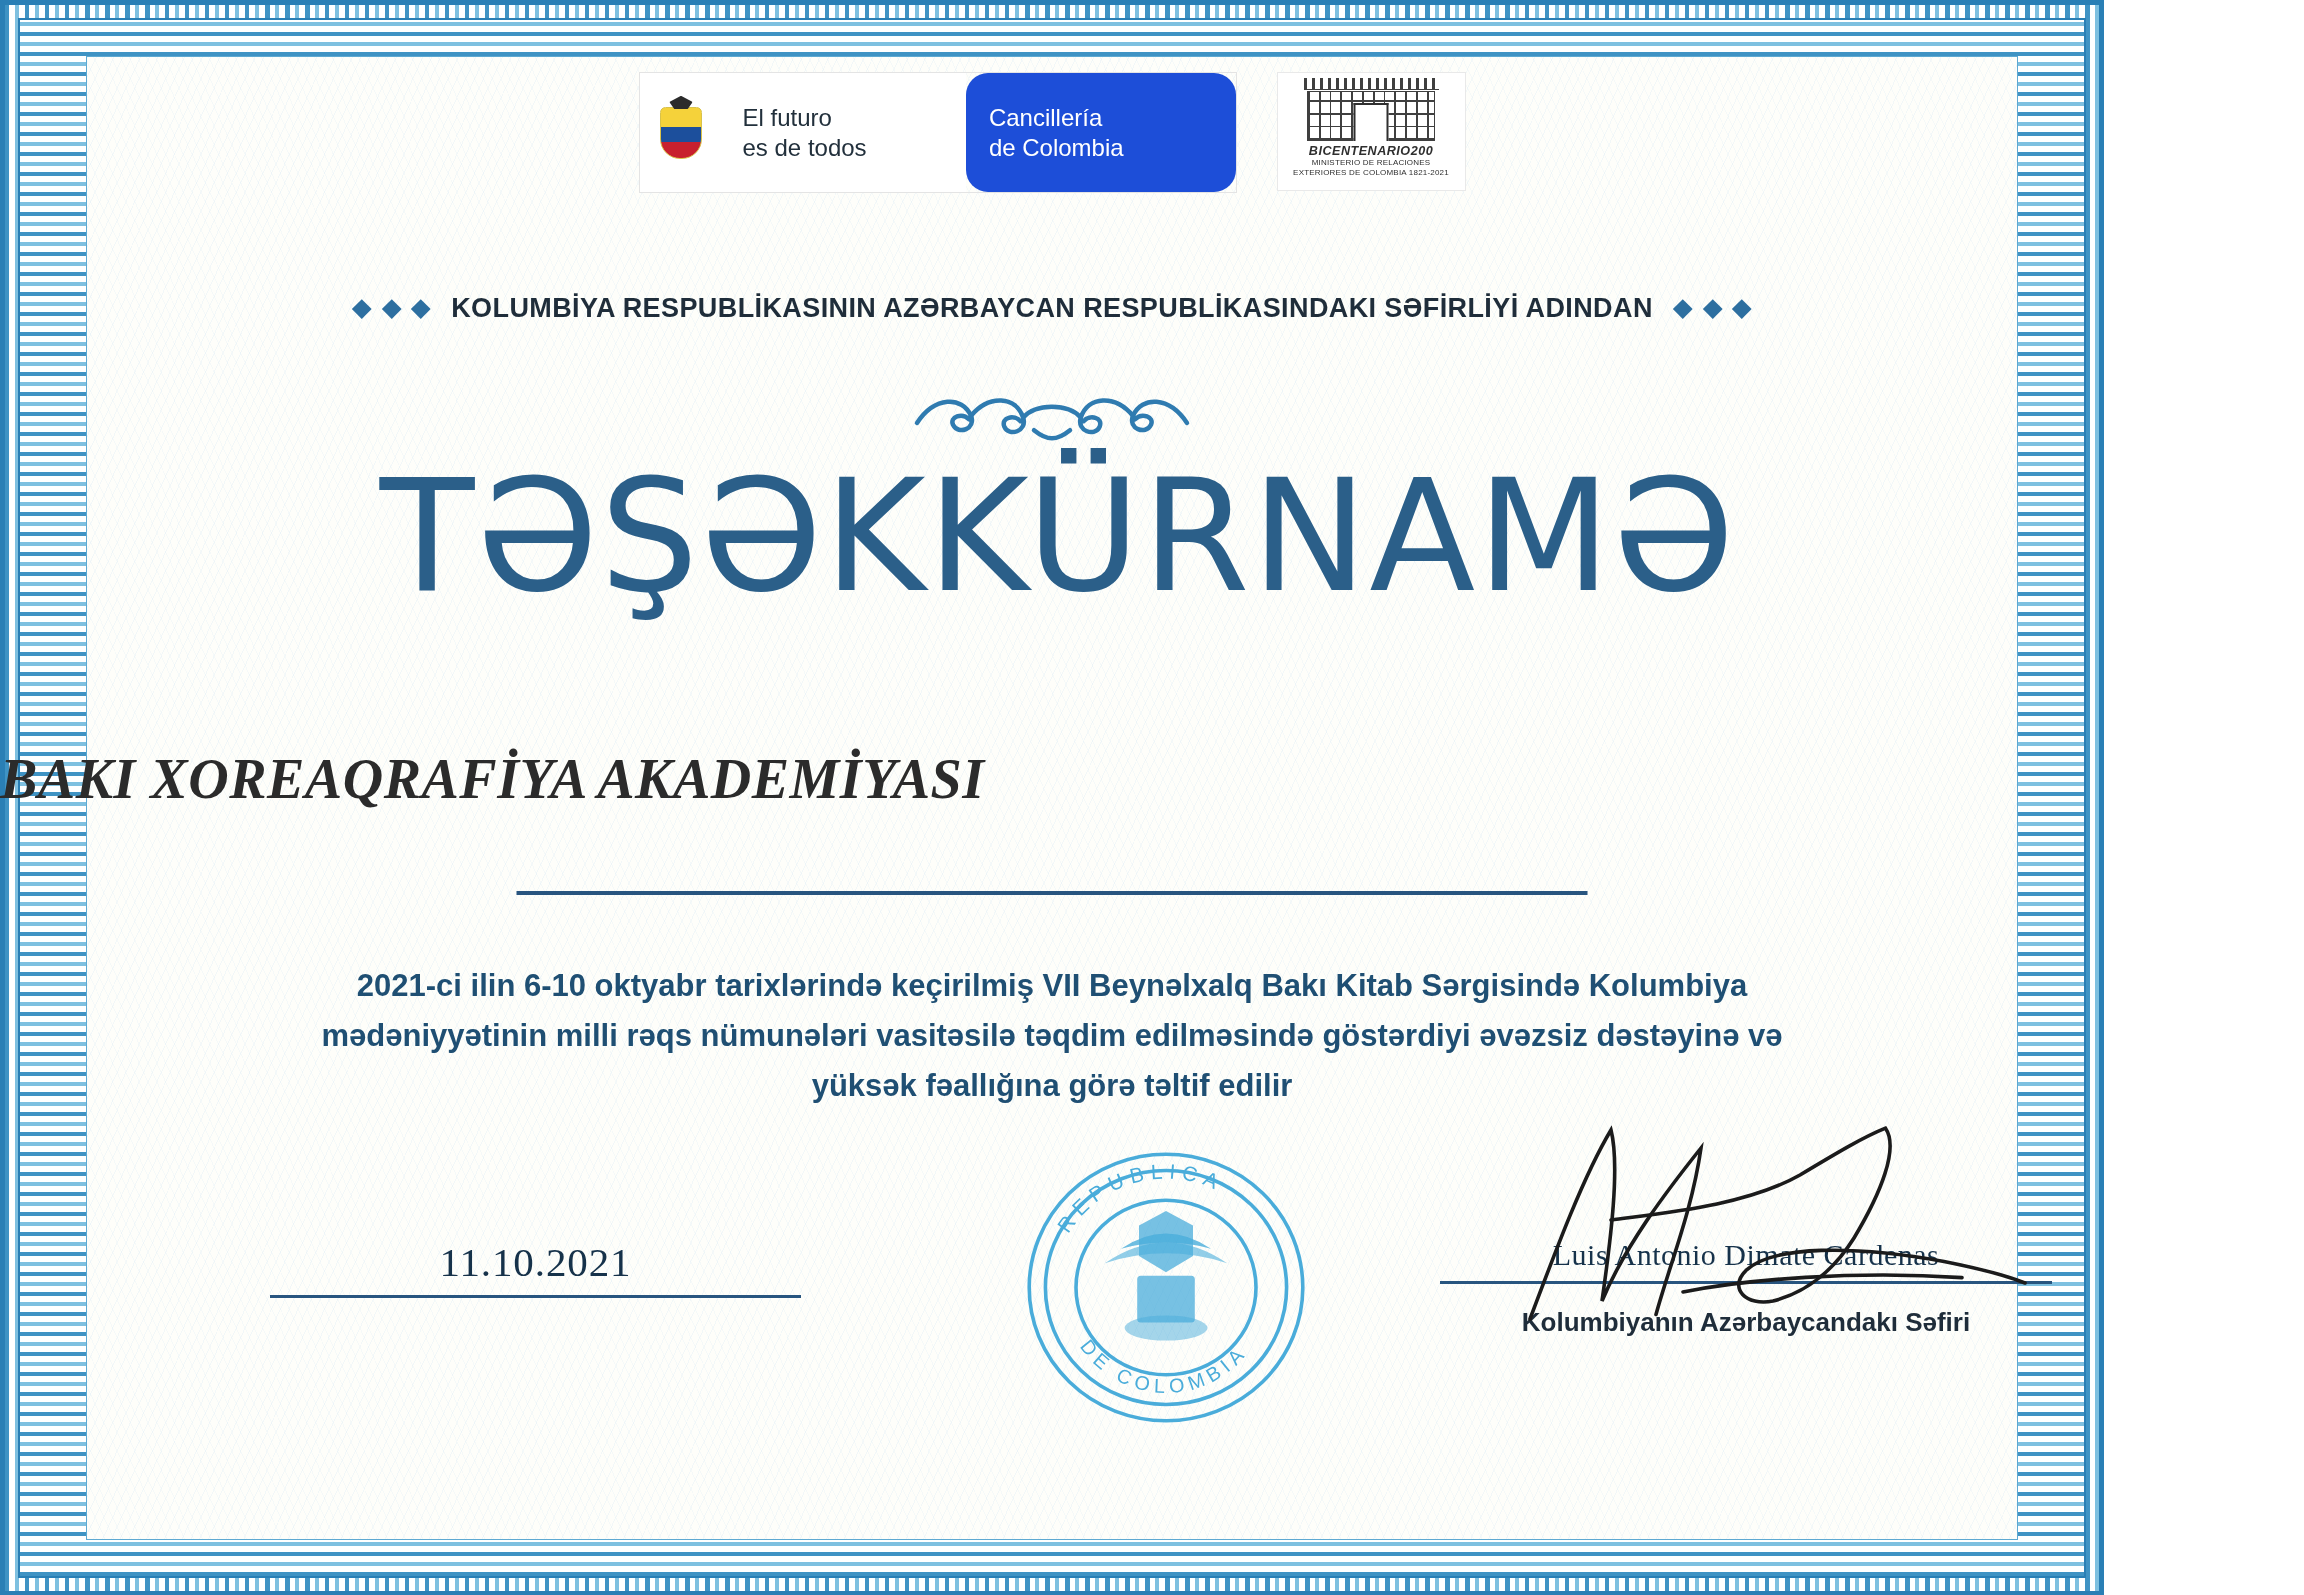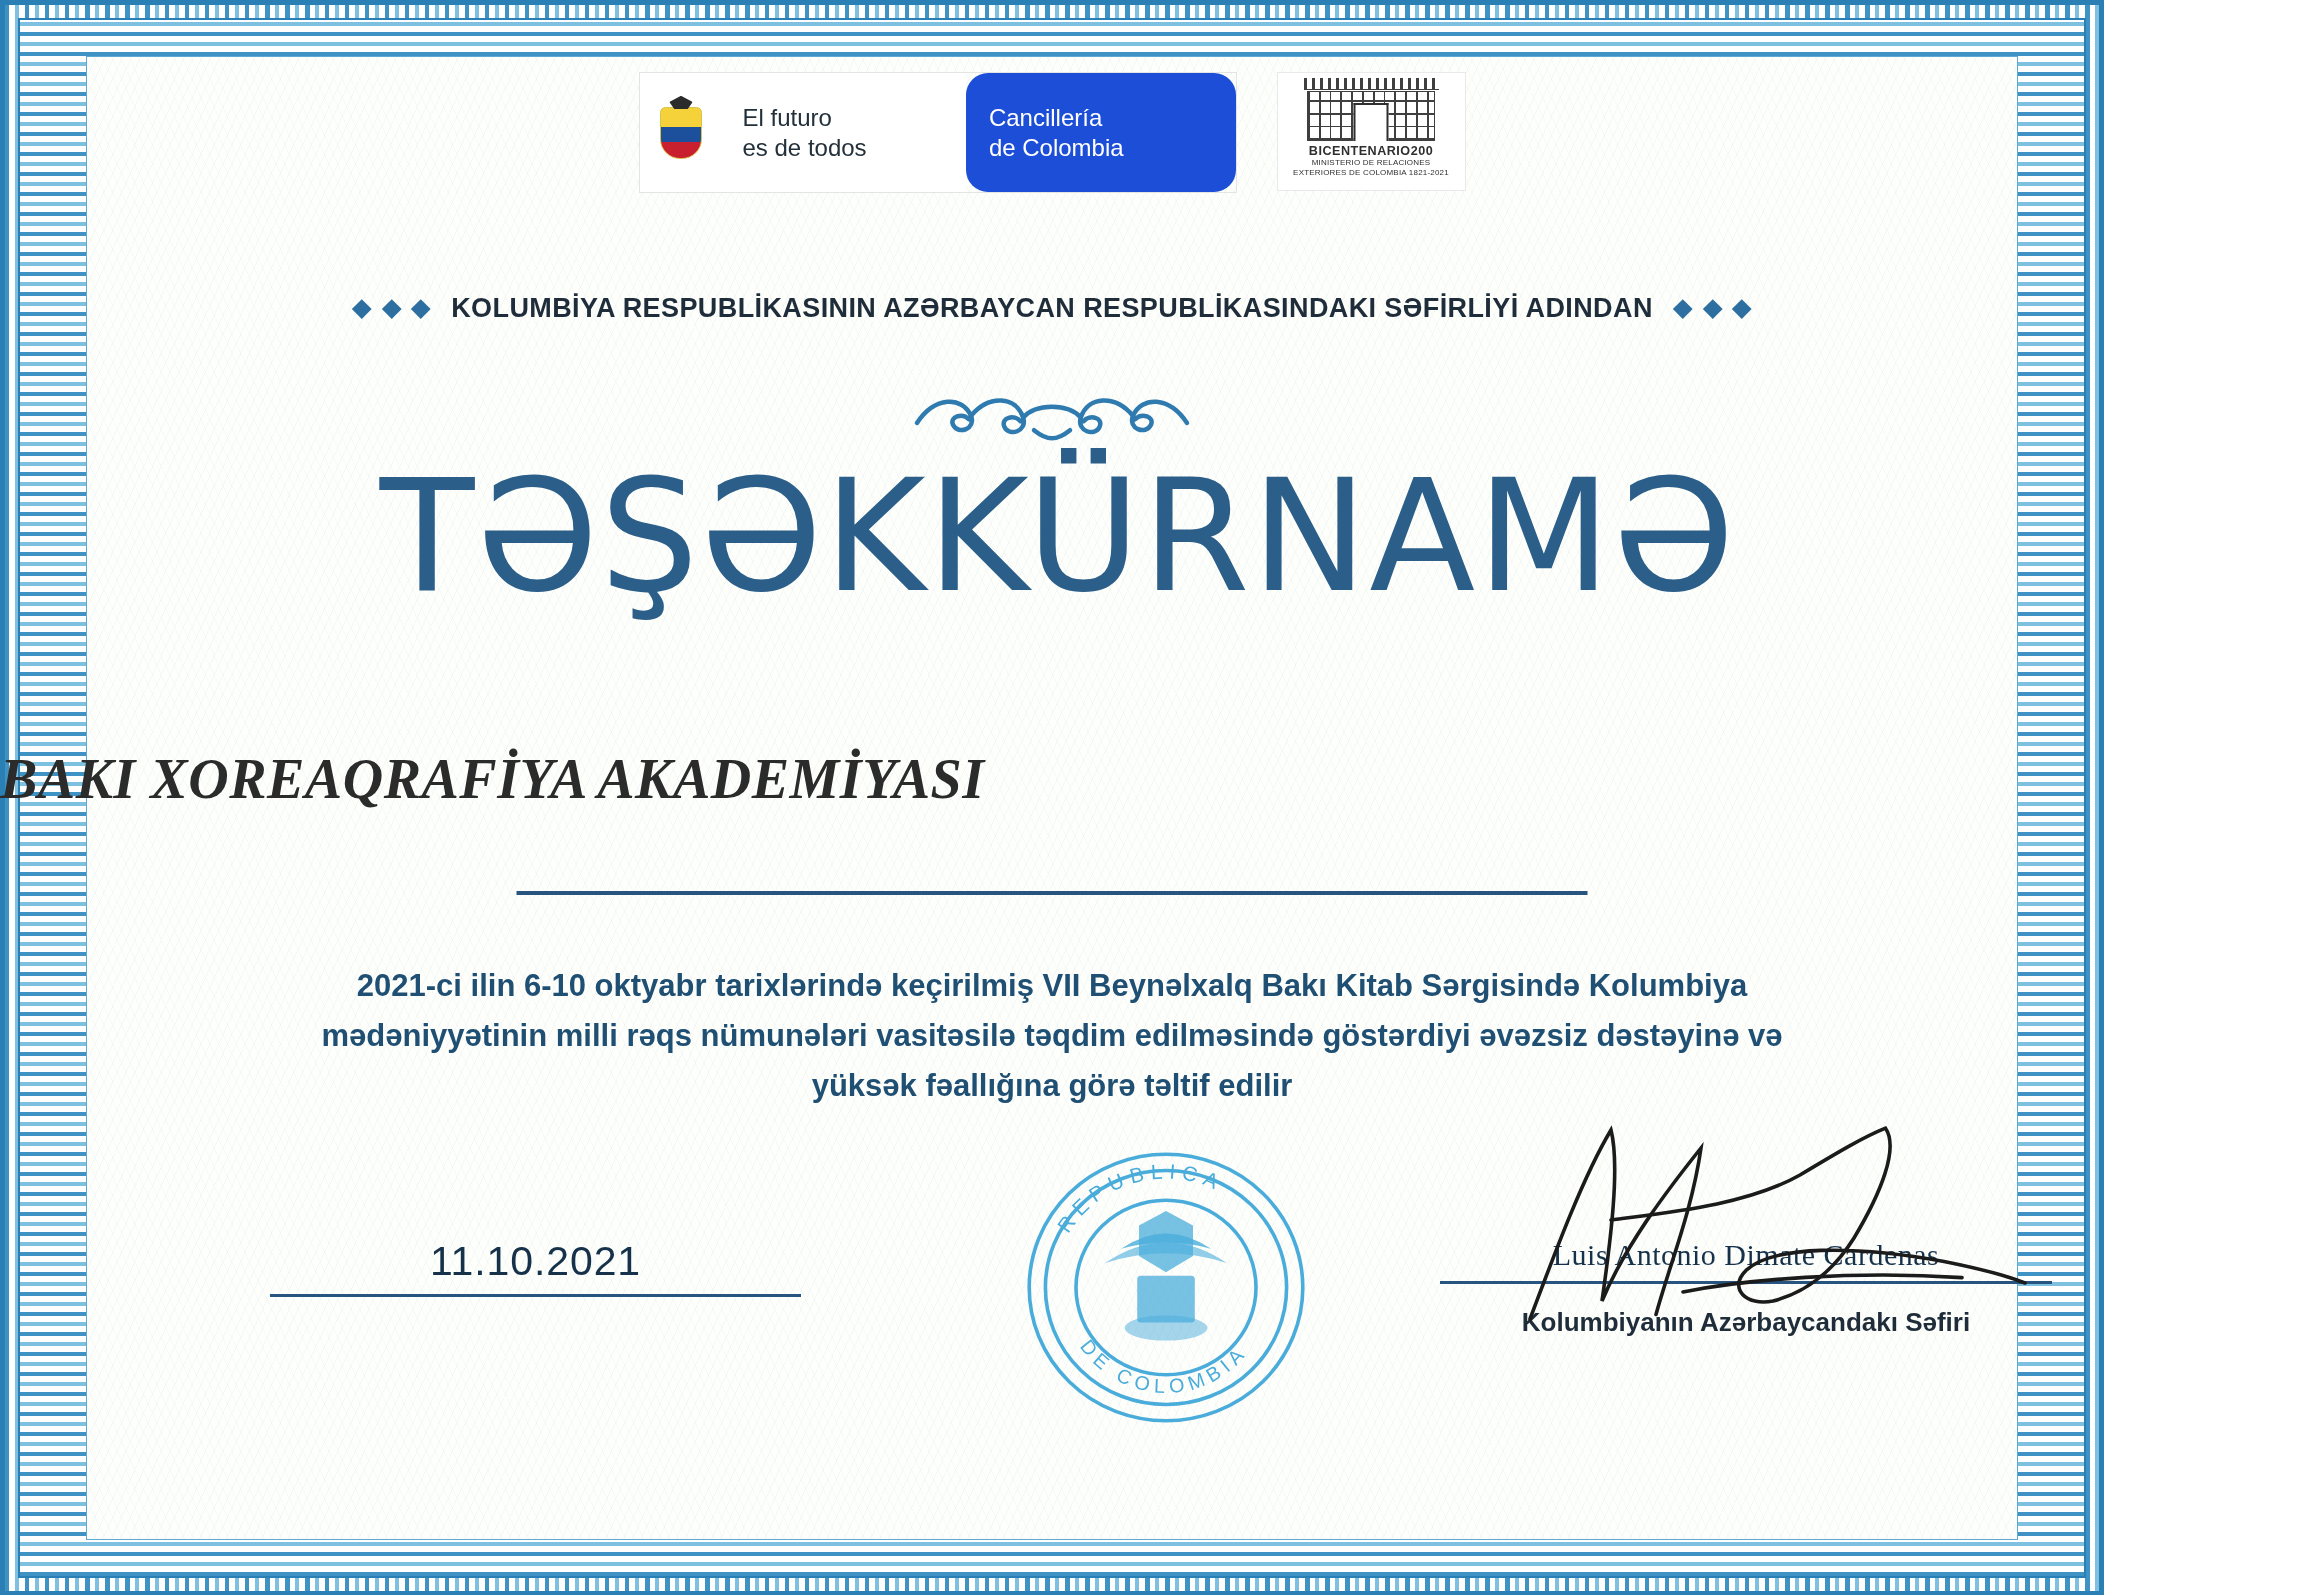--- a/index.html
+++ b/index.html
@@ -190,20 +190,21 @@
     border: 2.7px solid #2f2f2f;
     border-bottom: none;
     background: #ffffff;
   }
   .bic-text1 {
     font-size: 12.6px;
     letter-spacing: 0.5px;
     color: #2f2f2f;
     font-weight: bold;
     margin-top: 2.7px;
+    font-style: italic;
   }
   .bic-text2 {
     font-size: 8px;
     color: #2f2f2f;
     text-align: center;
     line-height: 1.25;
     letter-spacing: 0.2px;
   }
 
   
@@ -311,21 +312,21 @@
   
   .date-block {
     position: absolute;
     left: 270px;
     top: 1238px;
     width: 531px;
     text-align: center;
   }
   .date-value {
     font-size: 41px;
-    font-family: Liberation Sans, sans-serif;
+    font-family: Liberation Serif, serif;
     color: #16324a;
     letter-spacing: 0.9px;
   }
   .sig-line {
     margin-top: 9px;
     height: 2.7px;
     background: #28557f;
     width: 100%;
   }
   .sig-caption {

